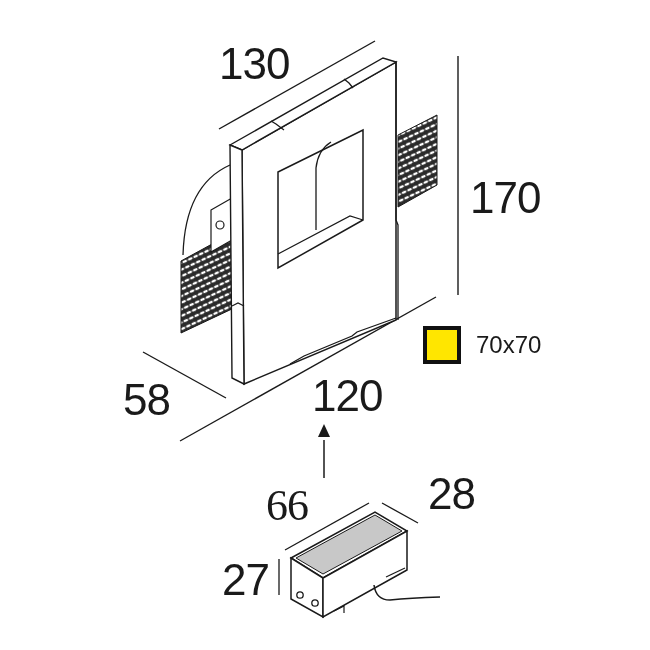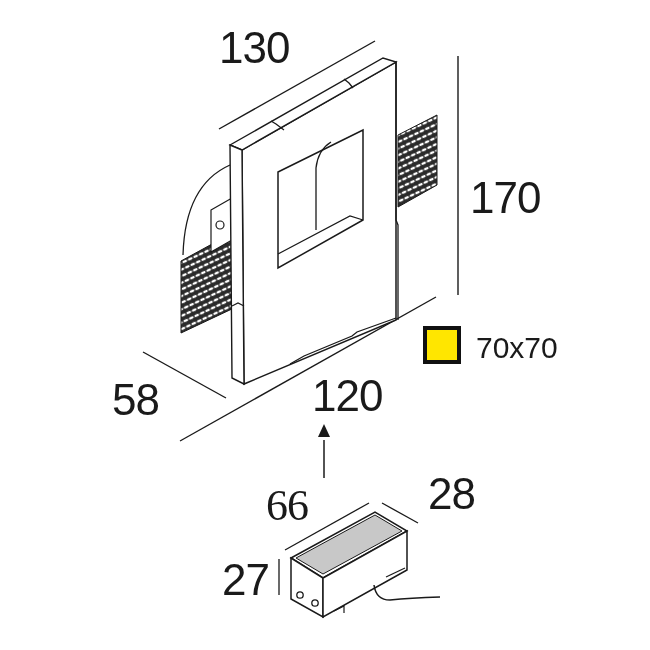--- a/index.html
+++ b/index.html
@@ -1,21 +1,21 @@
 <!DOCTYPE html>
 <html><head>
 <meta charset="utf-8">
 <style>
   html, body { margin: 0; padding: 0; background: #ffffff; }
   body { width: 650px; height: 650px; position: relative; overflow: hidden;
          font-family: "Liberation Sans", sans-serif; }
   svg { position: absolute; left: 0; top: 0; }
   .dim { position: absolute; font-size: 44px; color: #1a1a1a; line-height: 1;
          font-family: "Liberation Sans", sans-serif; letter-spacing: -1px; }
-  .legend-label { position: absolute; font-size: 30px; color: #1a1a1a; line-height: 1;
+  .legend-label { position: absolute; font-size: 24px; color: #1a1a1a; line-height: 1;
          font-family: "Liberation Sans", sans-serif; }
   .legend-swatch { position: absolute; width: 38px; height: 38px; box-sizing: border-box;
          border: 4px solid #111; }
 </style>
 </head>
 <body>
 
 <svg width="650" height="650" viewBox="0 0 650 650" xmlns="http://www.w3.org/2000/svg">
   <defs>
     <pattern id="mesh" width="6" height="6" patternUnits="userSpaceOnUse" patternTransform="rotate(-25)">
@@ -79,22 +79,22 @@
     <polygon points="291,558 323,578 323,617 291,599" fill="#ffffff" stroke="#1a1a1a" stroke-width="1.5"></polygon>
     <polygon points="323,578 407,531 407,570 323,617" fill="#ffffff" stroke="#1a1a1a" stroke-width="1.5"></polygon>
     <circle cx="300" cy="595" r="3.2" fill="#fff" stroke="#1a1a1a" stroke-width="1.3"></circle>
     <circle cx="315" cy="603" r="3.2" fill="#fff" stroke="#1a1a1a" stroke-width="1.3"></circle>
     <polyline points="334,611 344,606 344,613" fill="none" stroke="#1a1a1a" stroke-width="1.2"></polyline>
     <polyline points="386,577 405,568" fill="none" stroke="#1a1a1a" stroke-width="1.2"></polyline>
     <path d="M 374,585 Q 376,600 390,600 Q 410,598 440,597" fill="none" stroke="#1a1a1a" stroke-width="1.5"></path>
   </g>
 </svg>
 
-<div class="dim" style="left:219px; top:26px;">130</div>
+<div class="dim" style="left:219px; top:42px;">130</div>
 <div class="dim" style="left:470px; top:148px;margin-top:28px;">170</div>
-<div class="dim" style="left:112px; top:378px;">58</div>
+<div class="dim" style="left:123px; top:378px;">58</div>
 <div class="dim" style="left:312px; top:374px;">120</div>
 <div class="dim" style="left:266px; top:484px;font-family:Liberation Serif, serif;">66</div>
 <div class="dim" style="left:428px; top:472px;">28</div>
 <div class="dim" style="left:222px; top:558px;">27</div>
 
 <div class="legend-swatch" style="left:423px; top:326px; background:#FFE600;"></div>
 <div class="legend-label" style="left:476px; top:333px;">70x70</div>
 
 </body></html>

